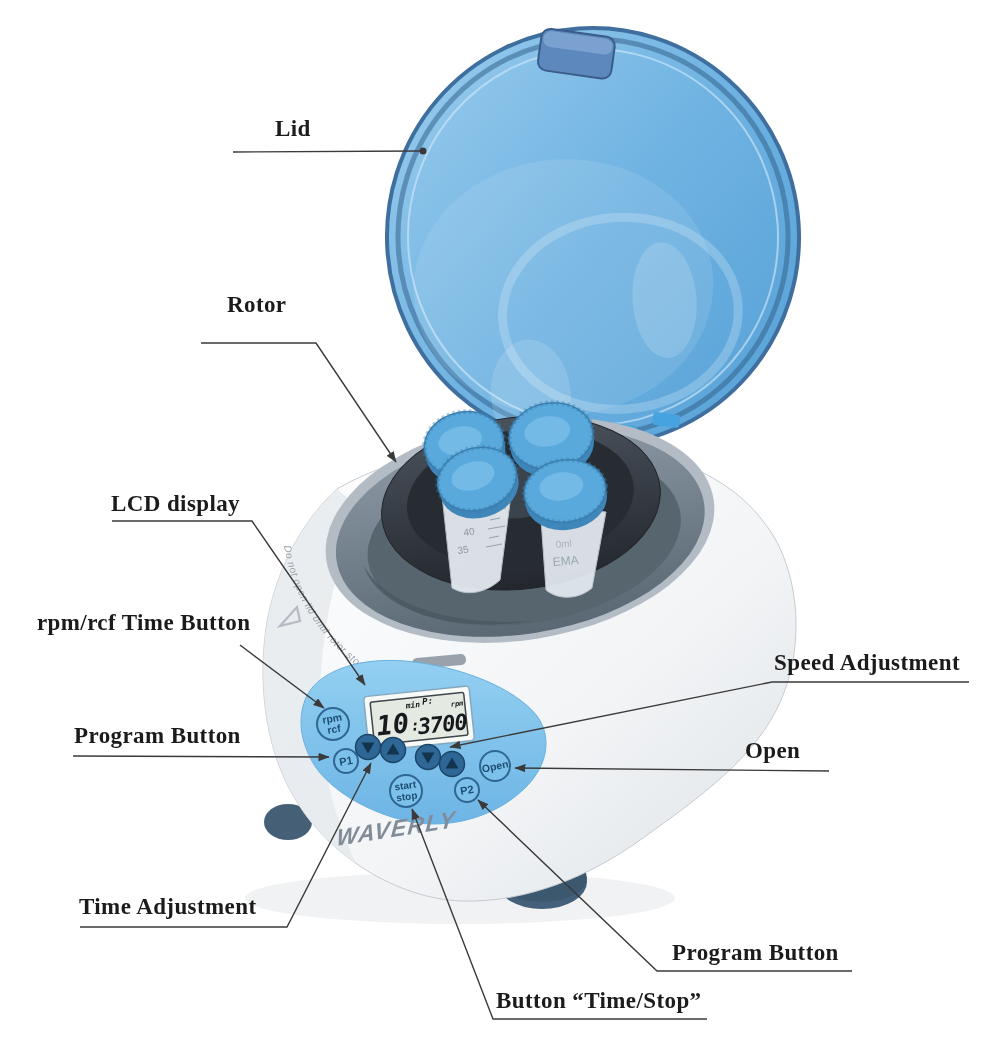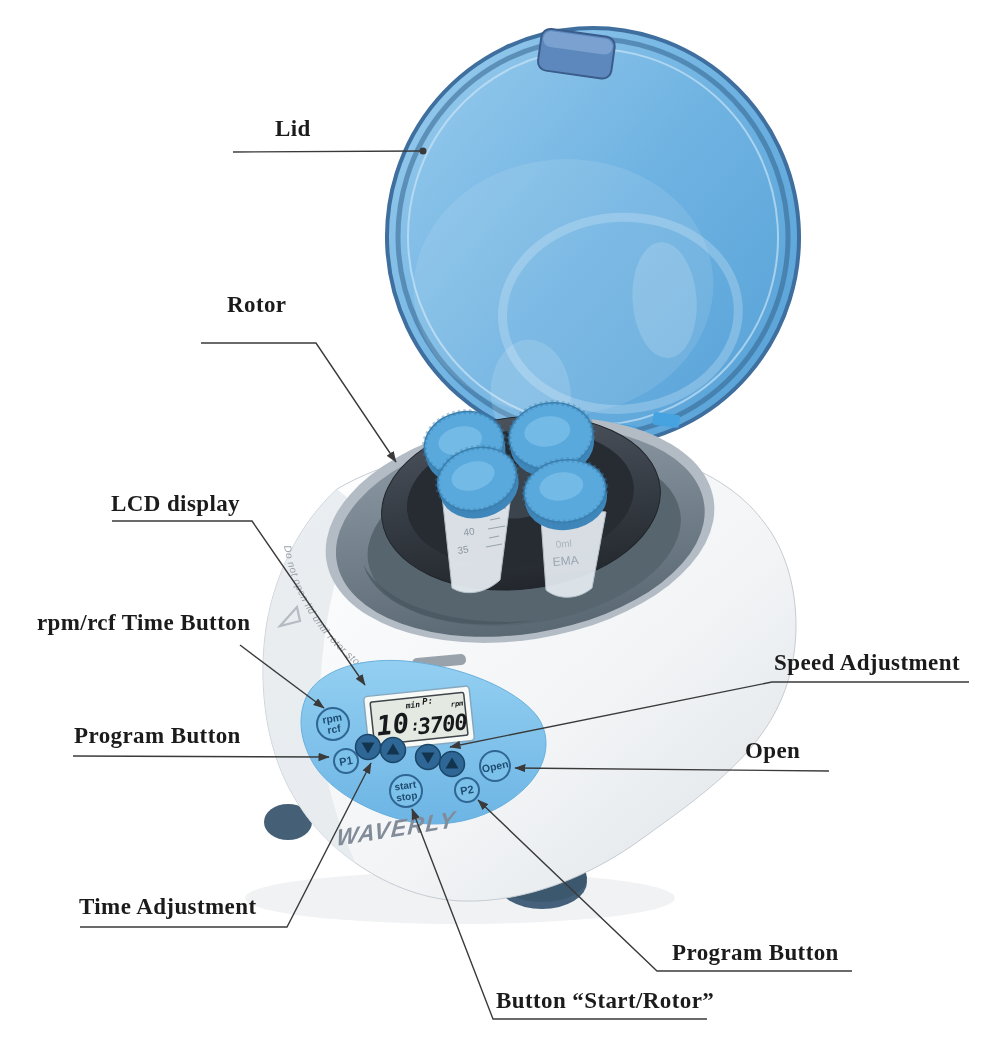--- a/index.html
+++ b/index.html
@@ -238,15 +238,15 @@
 
 <div class="lbl" style="left:275px;top:116px;">Lid</div>
 <div class="lbl" style="left:227px;top:292px;">Rotor</div>
 <div class="lbl" style="left:111px;top:491px;">LCD display</div>
 <div class="lbl" style="left:37px;top:610px;">rpm/rcf Time Button</div>
 <div class="lbl" style="left:74px;top:723px;">Program Button</div>
 <div class="lbl" style="left:774px;top:650px;">Speed Adjustment</div>
 <div class="lbl" style="left:745px;top:738px;">Open</div>
 <div class="lbl" style="left:79px;top:894px;">Time Adjustment</div>
 <div class="lbl" style="left:672px;top:940px;">Program Button</div>
-<div class="lbl" style="left:496px;top:988px;">Button “Start/Rotor”</div>
+<div class="lbl" style="left:496px;top:988px;">Button “Time/Stop”</div>
 
 </div>
 
 </body></html>

